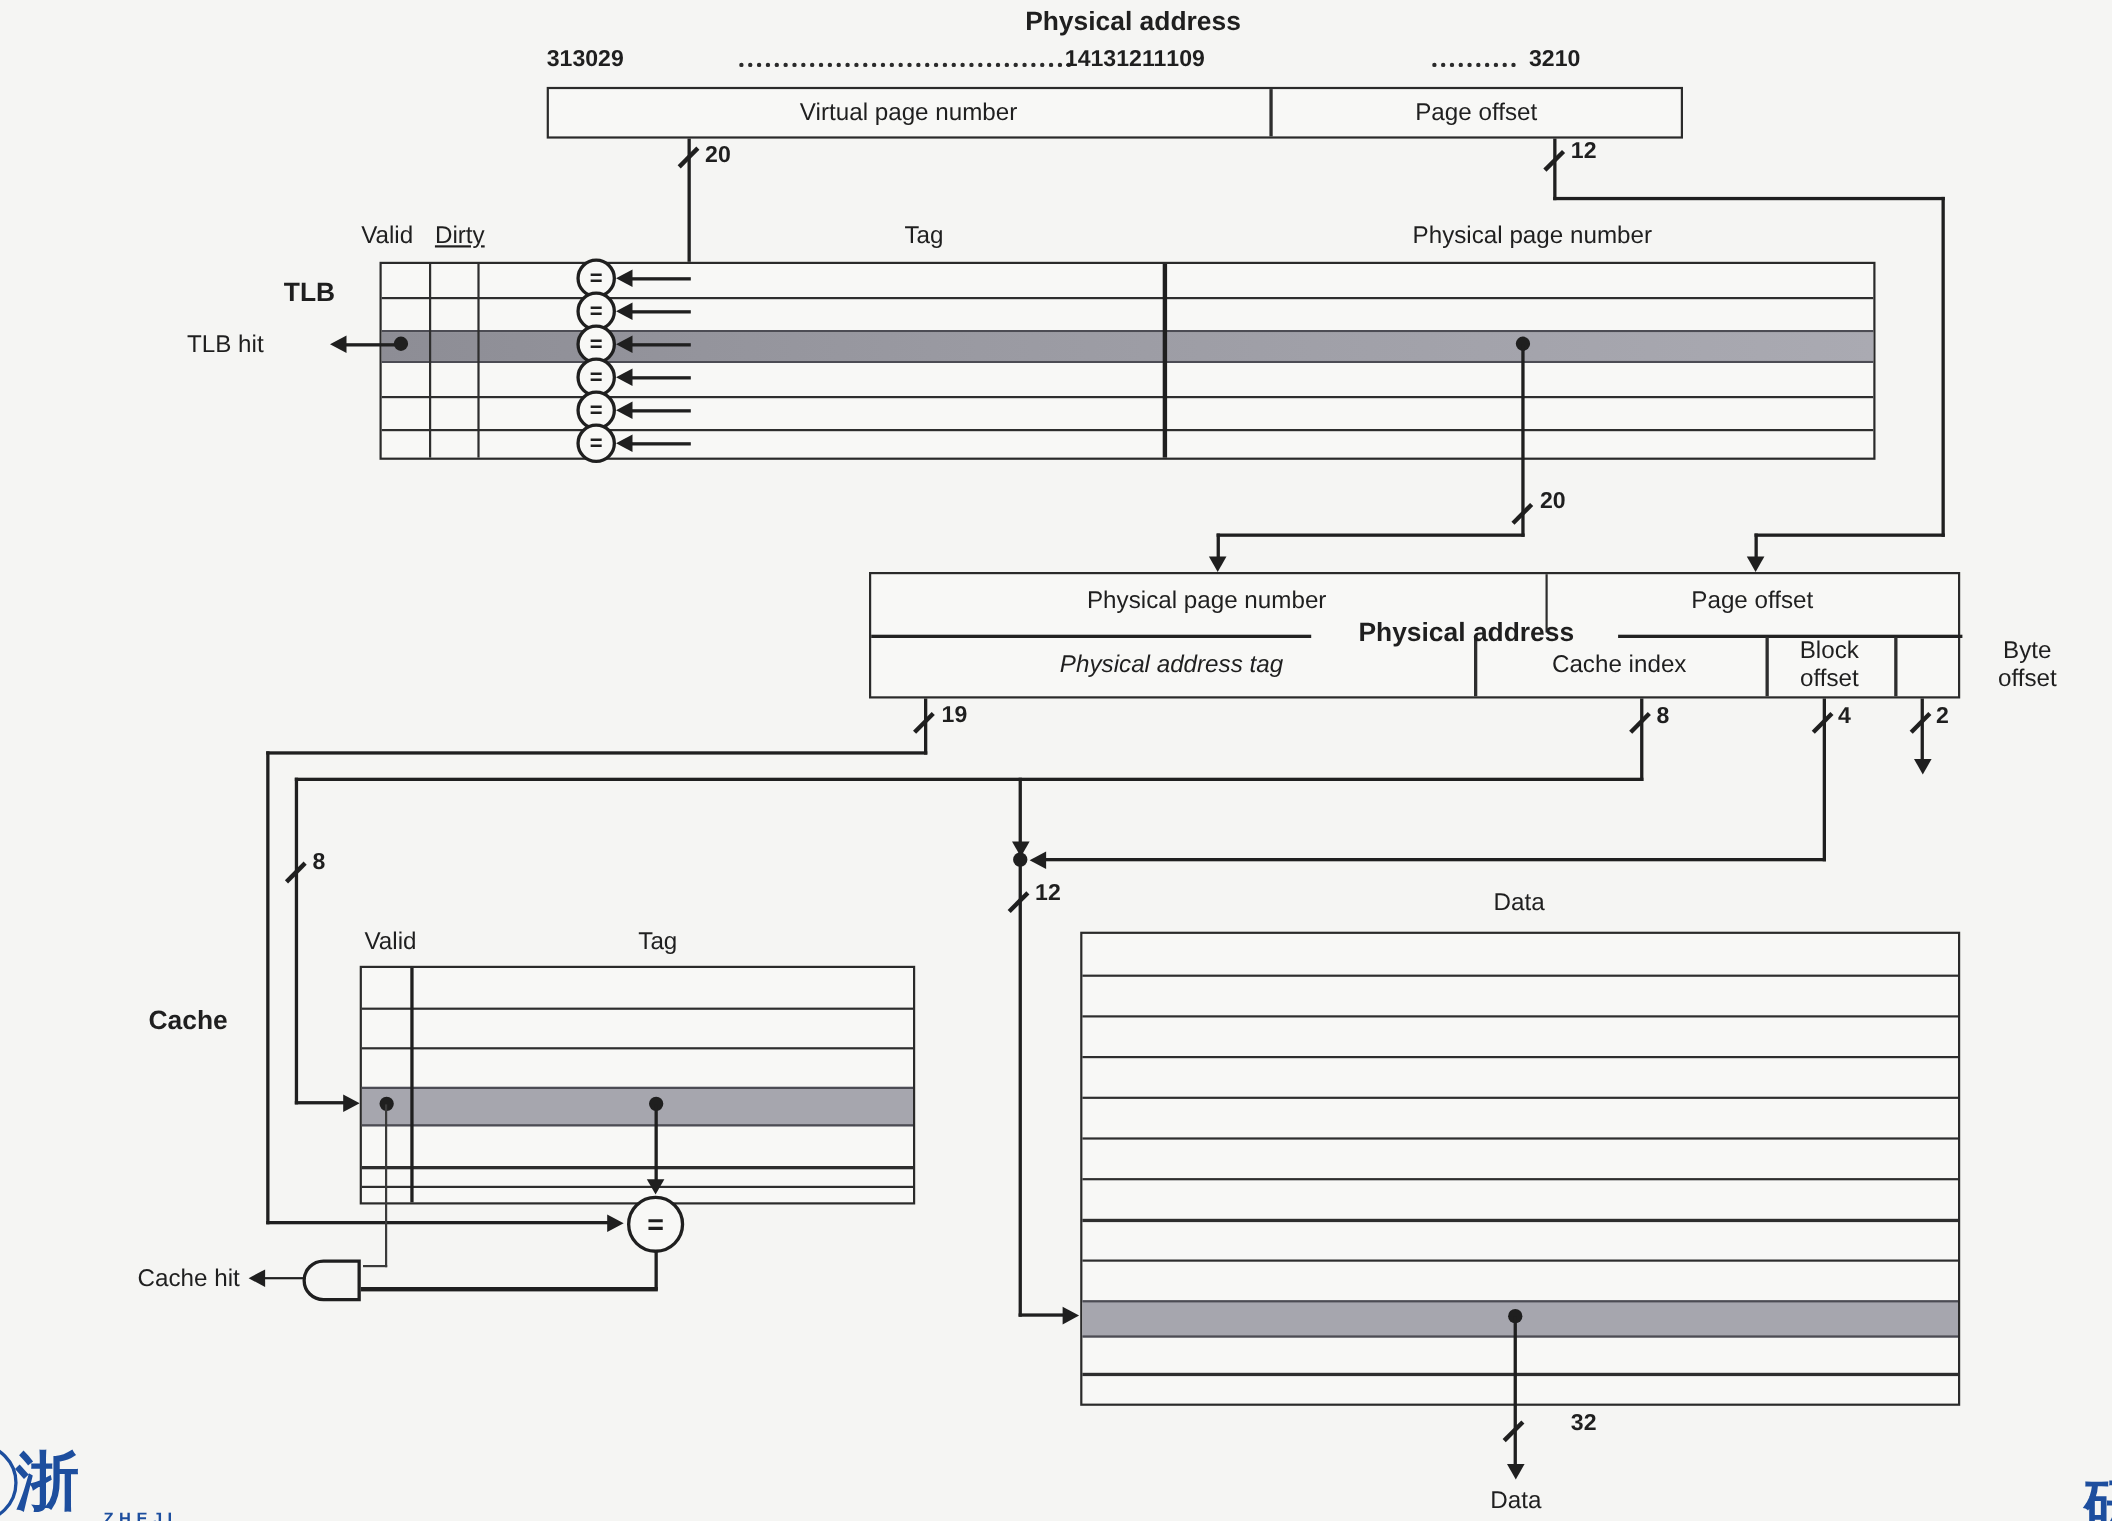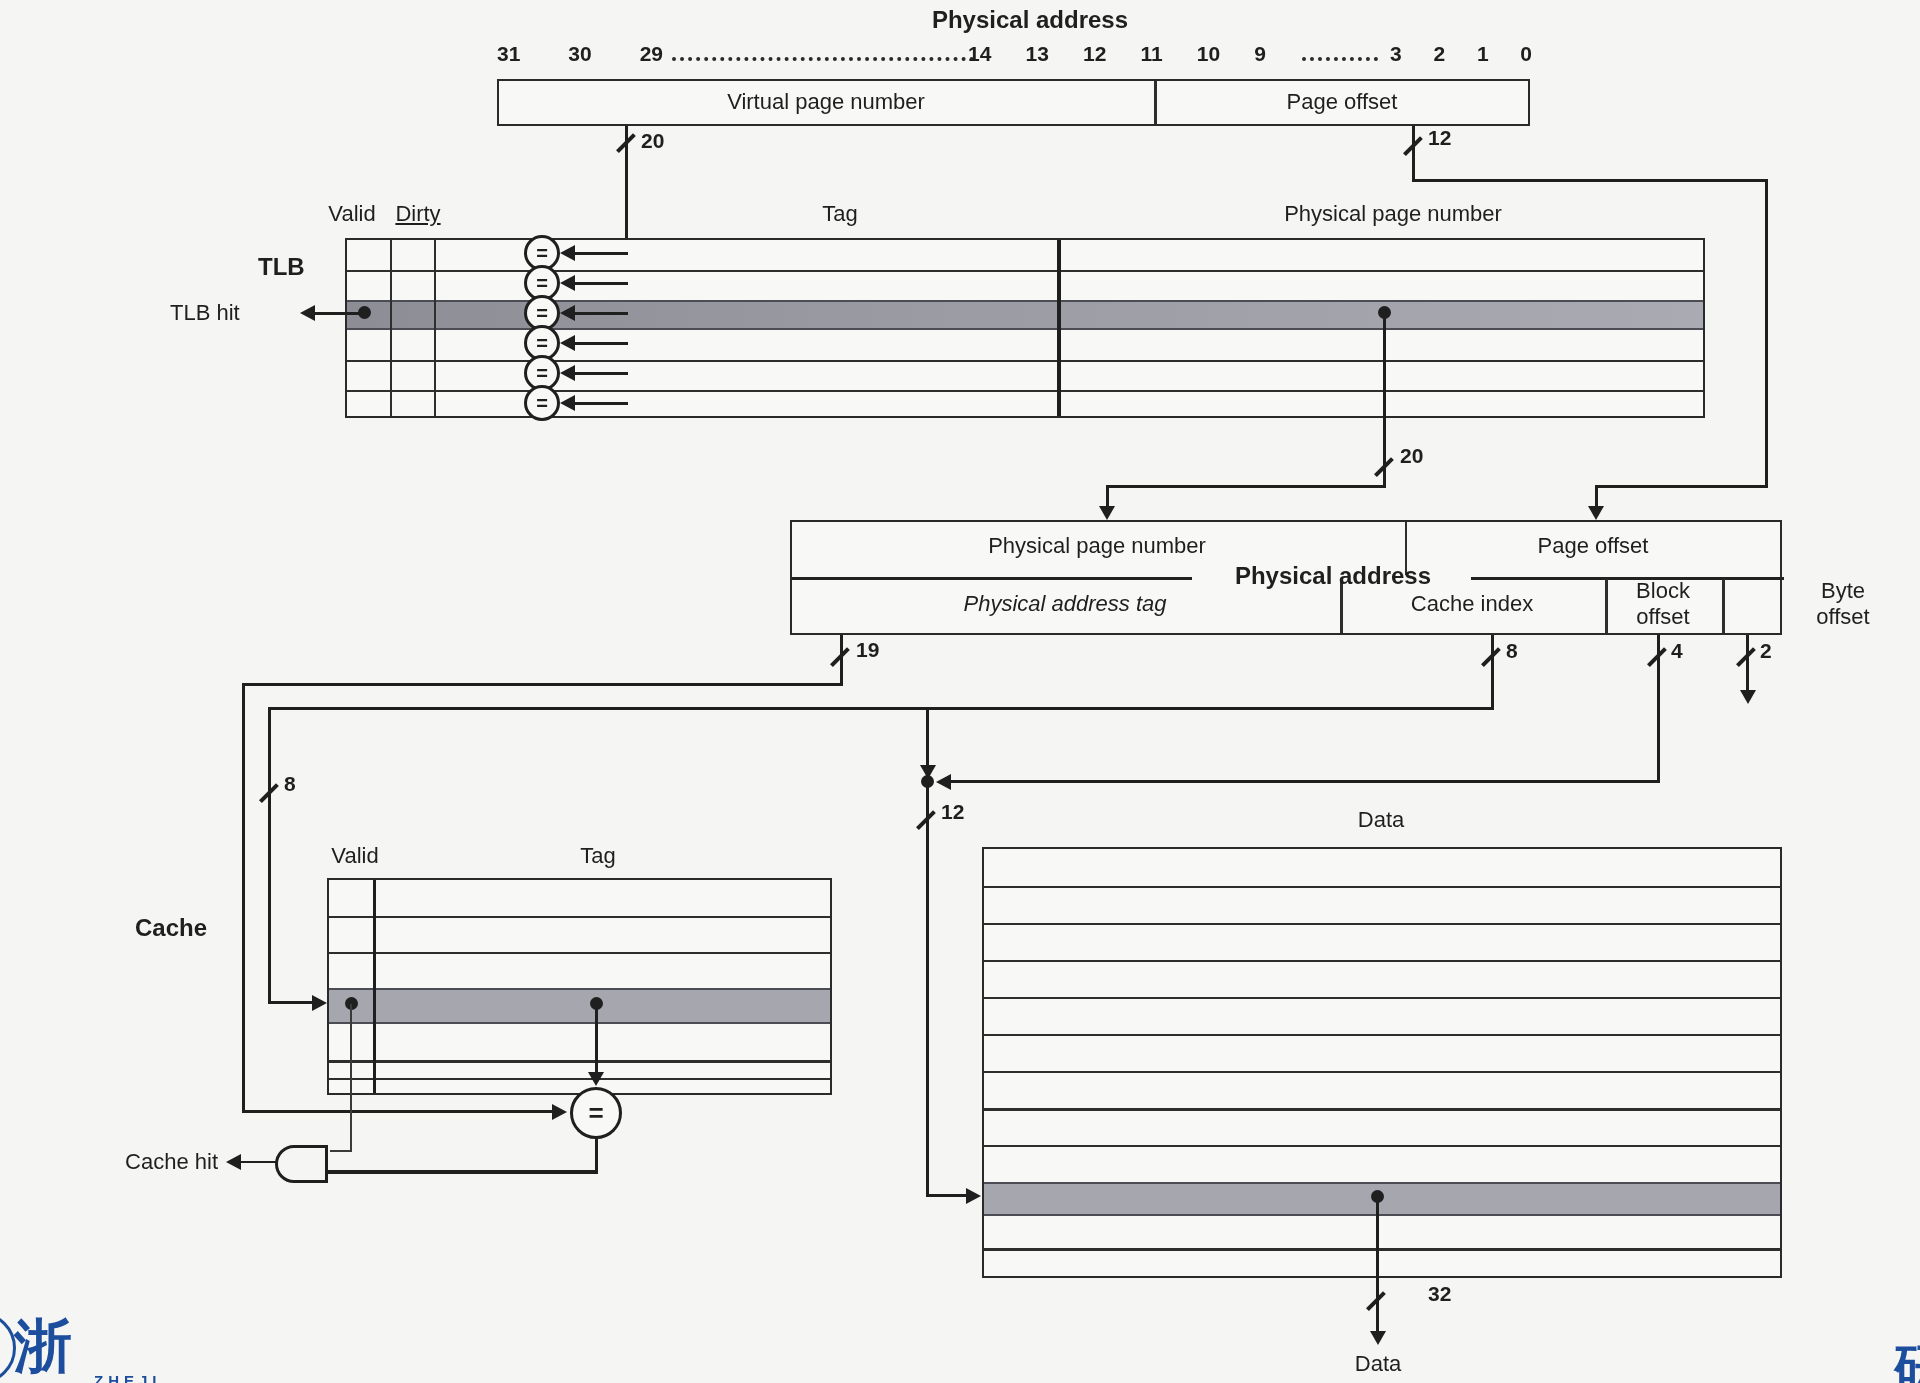--- a/index.html
+++ b/index.html
@@ -38,21 +38,21 @@
     font-weight:700;font-size:20px;line-height:1;
   }
   .eq-big{width:52px;height:52px;border-width:3.5px;font-size:26px;}
   .hl{position:absolute;left:0;right:0;border-top:2px solid var(--hl-edge);border-bottom:2px solid var(--hl-edge);box-sizing:border-box;}
   .hl-tlb{background:linear-gradient(90deg,#8d8d95 0%,#9a9aa2 40%,#aaaab2 100%);}
   .hl-plain{background:#a6a6ae;}
   .and-gate{
     position:absolute;left:275px;top:1145px;width:53px;height:38px;box-sizing:border-box;
     border:3px solid var(--ink);border-radius:21px 0 0 21px;background:var(--bg);
   }
-  .bitrow{position:absolute;display:flex;justify-content:space-between;font-weight:700;font-size:21px;}
+  .bitrow{position:absolute;display:flex;font-weight:700;font-size:21px;}
   .bitdots{position:absolute;height:0;border-top:4px dotted #2a2a2a;}
   .two-line{text-align:center;line-height:26px;}
   .logo-arc{position:absolute;left:-56px;top:1312px;width:66px;height:66px;border:3px solid var(--blue);border-radius:50%;background:transparent;}
   .logo-char{position:absolute;color:var(--blue);font-family:"DejaVu Serif",serif;font-weight:700;}
 </style>
 </head>
 <body>
 
 <div id="stage">
 

